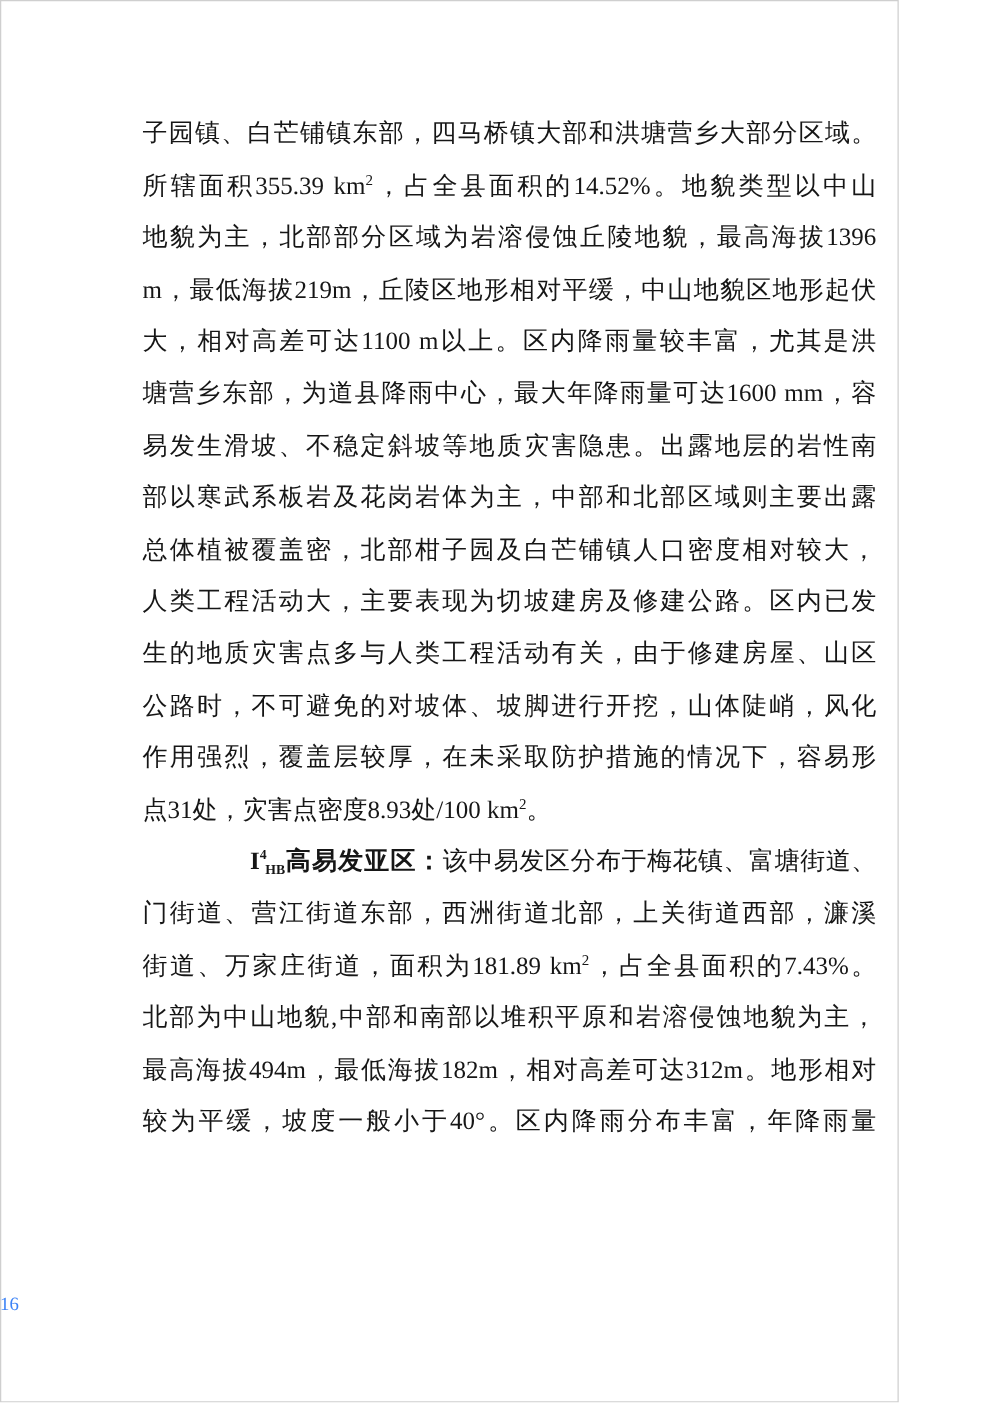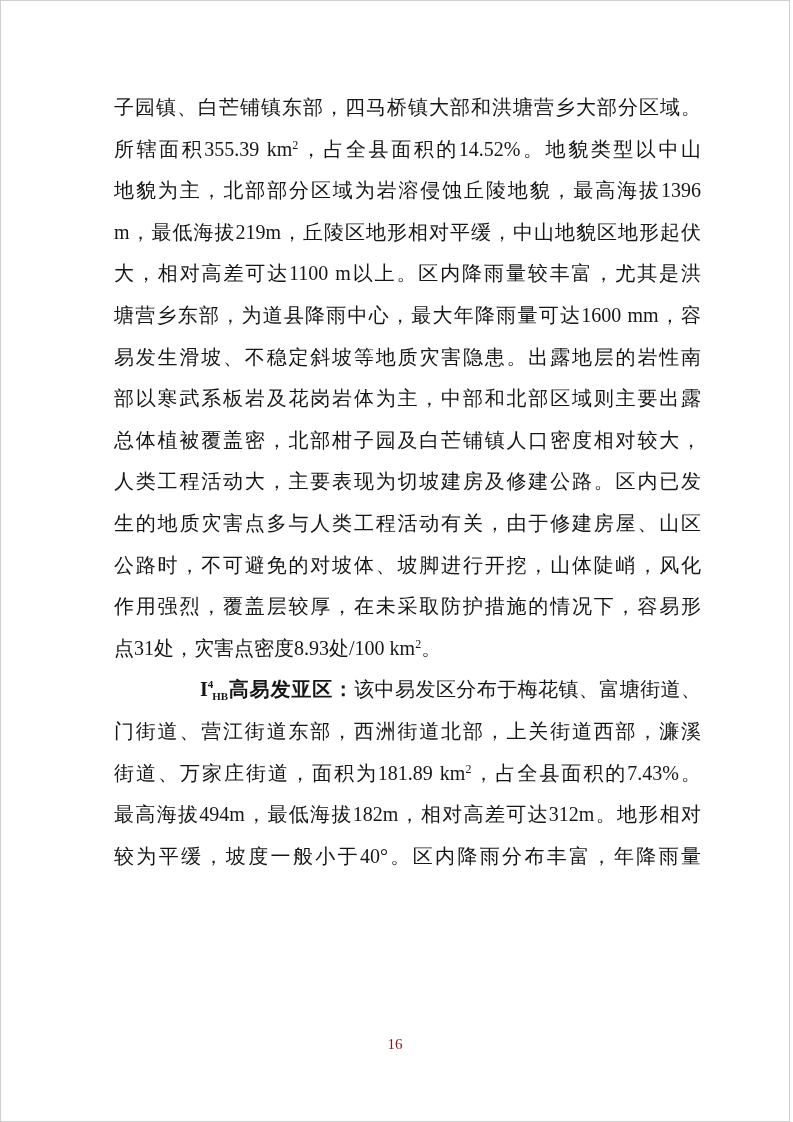--- a/index.html
+++ b/index.html
@@ -1,18 +1,18 @@
 <!DOCTYPE html>
 <html><head>
 <meta charset="utf-8">
 <style>
   html, body { margin: 0; padding: 0; background: #ffffff; }
   .page {
     position: relative;
-    width: 790px;
+    width: 719px;
     height: 1122px;
     background: #ffffff;
     box-shadow: inset 0 0 0 1px #cfcfcf;
     font-family: "Liberation Serif", "DejaVu Serif", serif;
     color: #161616;
     overflow: hidden;
   }
   .text-body {
     position: absolute;
     left: 114px;
@@ -56,23 +56,23 @@
   .zone-label {
     font-weight: bold;
     font-family: "Liberation Sans", "DejaVu Sans", sans-serif;
     letter-spacing: 0.5px;
   }
   .footer {
     position: absolute;
     top: 1036px;
     left: 0;
     width: 100%;
-    text-align: center;
+    text-align: left;
     font-size: 15px;
-    color: #7f1d1d;
+    color: #3b82f6;
   }
 </style>
 </head>
 <body>
 
 <div class="page">
   <div class="text-body">
 
     <div>
       <div class="line"><span>子园镇、白芒铺镇东部，四马桥镇大部和洪塘营乡大部分区域。</span></div>
@@ -90,20 +90,21 @@
       <div class="line"><span>作用强烈，覆盖层较厚，在未采取防护措施的情况下，容易形</span></div>
       <div class="line para-end"><span>点31处，灾害点密度8.93处/100 km</span><sup class="s2">2</sup><span>。</span></div>
     </div>
 
     <div>
       <div class="line indent">
         <span class="zone-code"><span>I</span><sup>4</sup><sub>HB</sub></span><span class="zone-label">高易发亚区：</span><span>该中易发区分布于梅花镇、富塘街道、东</span>
       </div>
       <div class="line"><span>门街道、营江街道东部，西洲街道北部，上关街道西部，濂溪</span></div>
       <div class="line"><span>街道、万家庄街道，面积为181.89 km</span><sup class="s2">2</sup><span>，占全县面积的7.43%。</span></div>
+      <div class="line"><span>北部为中山地貌,中部和南部以堆积平原和岩溶侵蚀地貌为主，</span></div>
       <div class="line"><span>最高海拔494m，最低海拔182m，相对高差可达312m。地形相对</span></div>
       <div class="line"><span>较为平缓，坡度一般小于40°。区内降雨分布丰富，年降雨量</span></div>
     </div>
 
   </div>
 
   <div class="footer">16</div>
 </div>
 
 </body></html>

